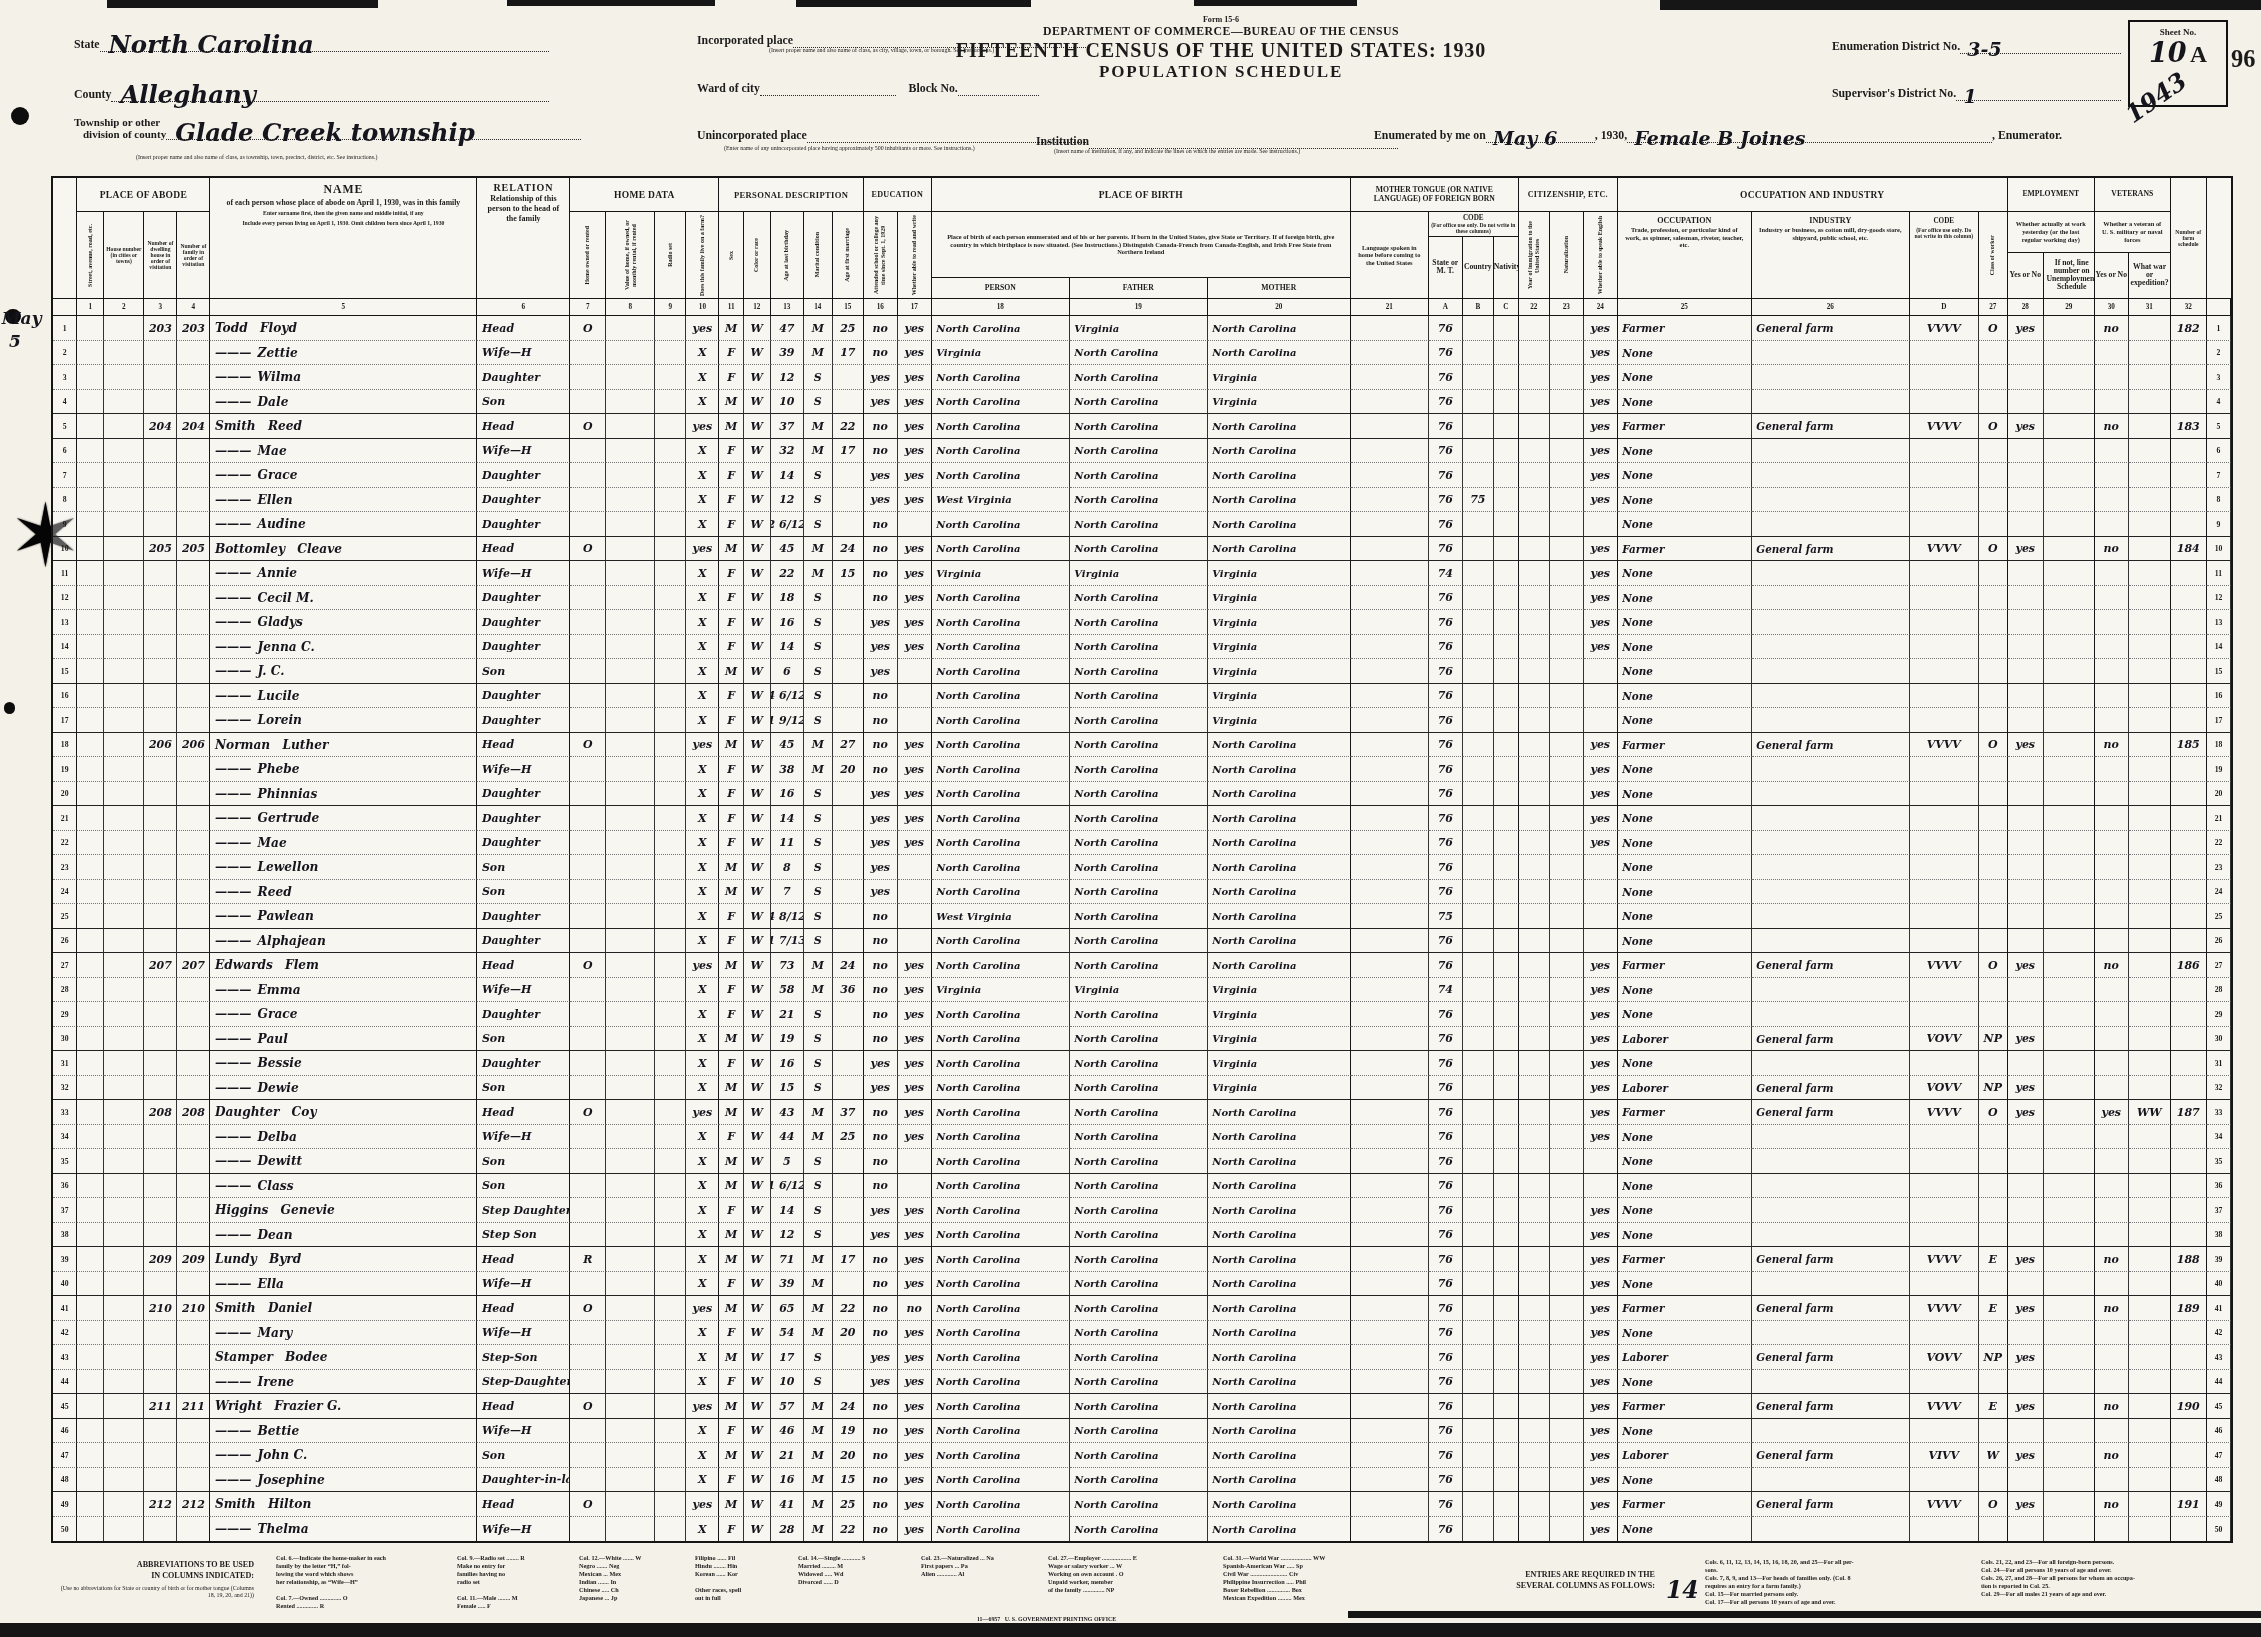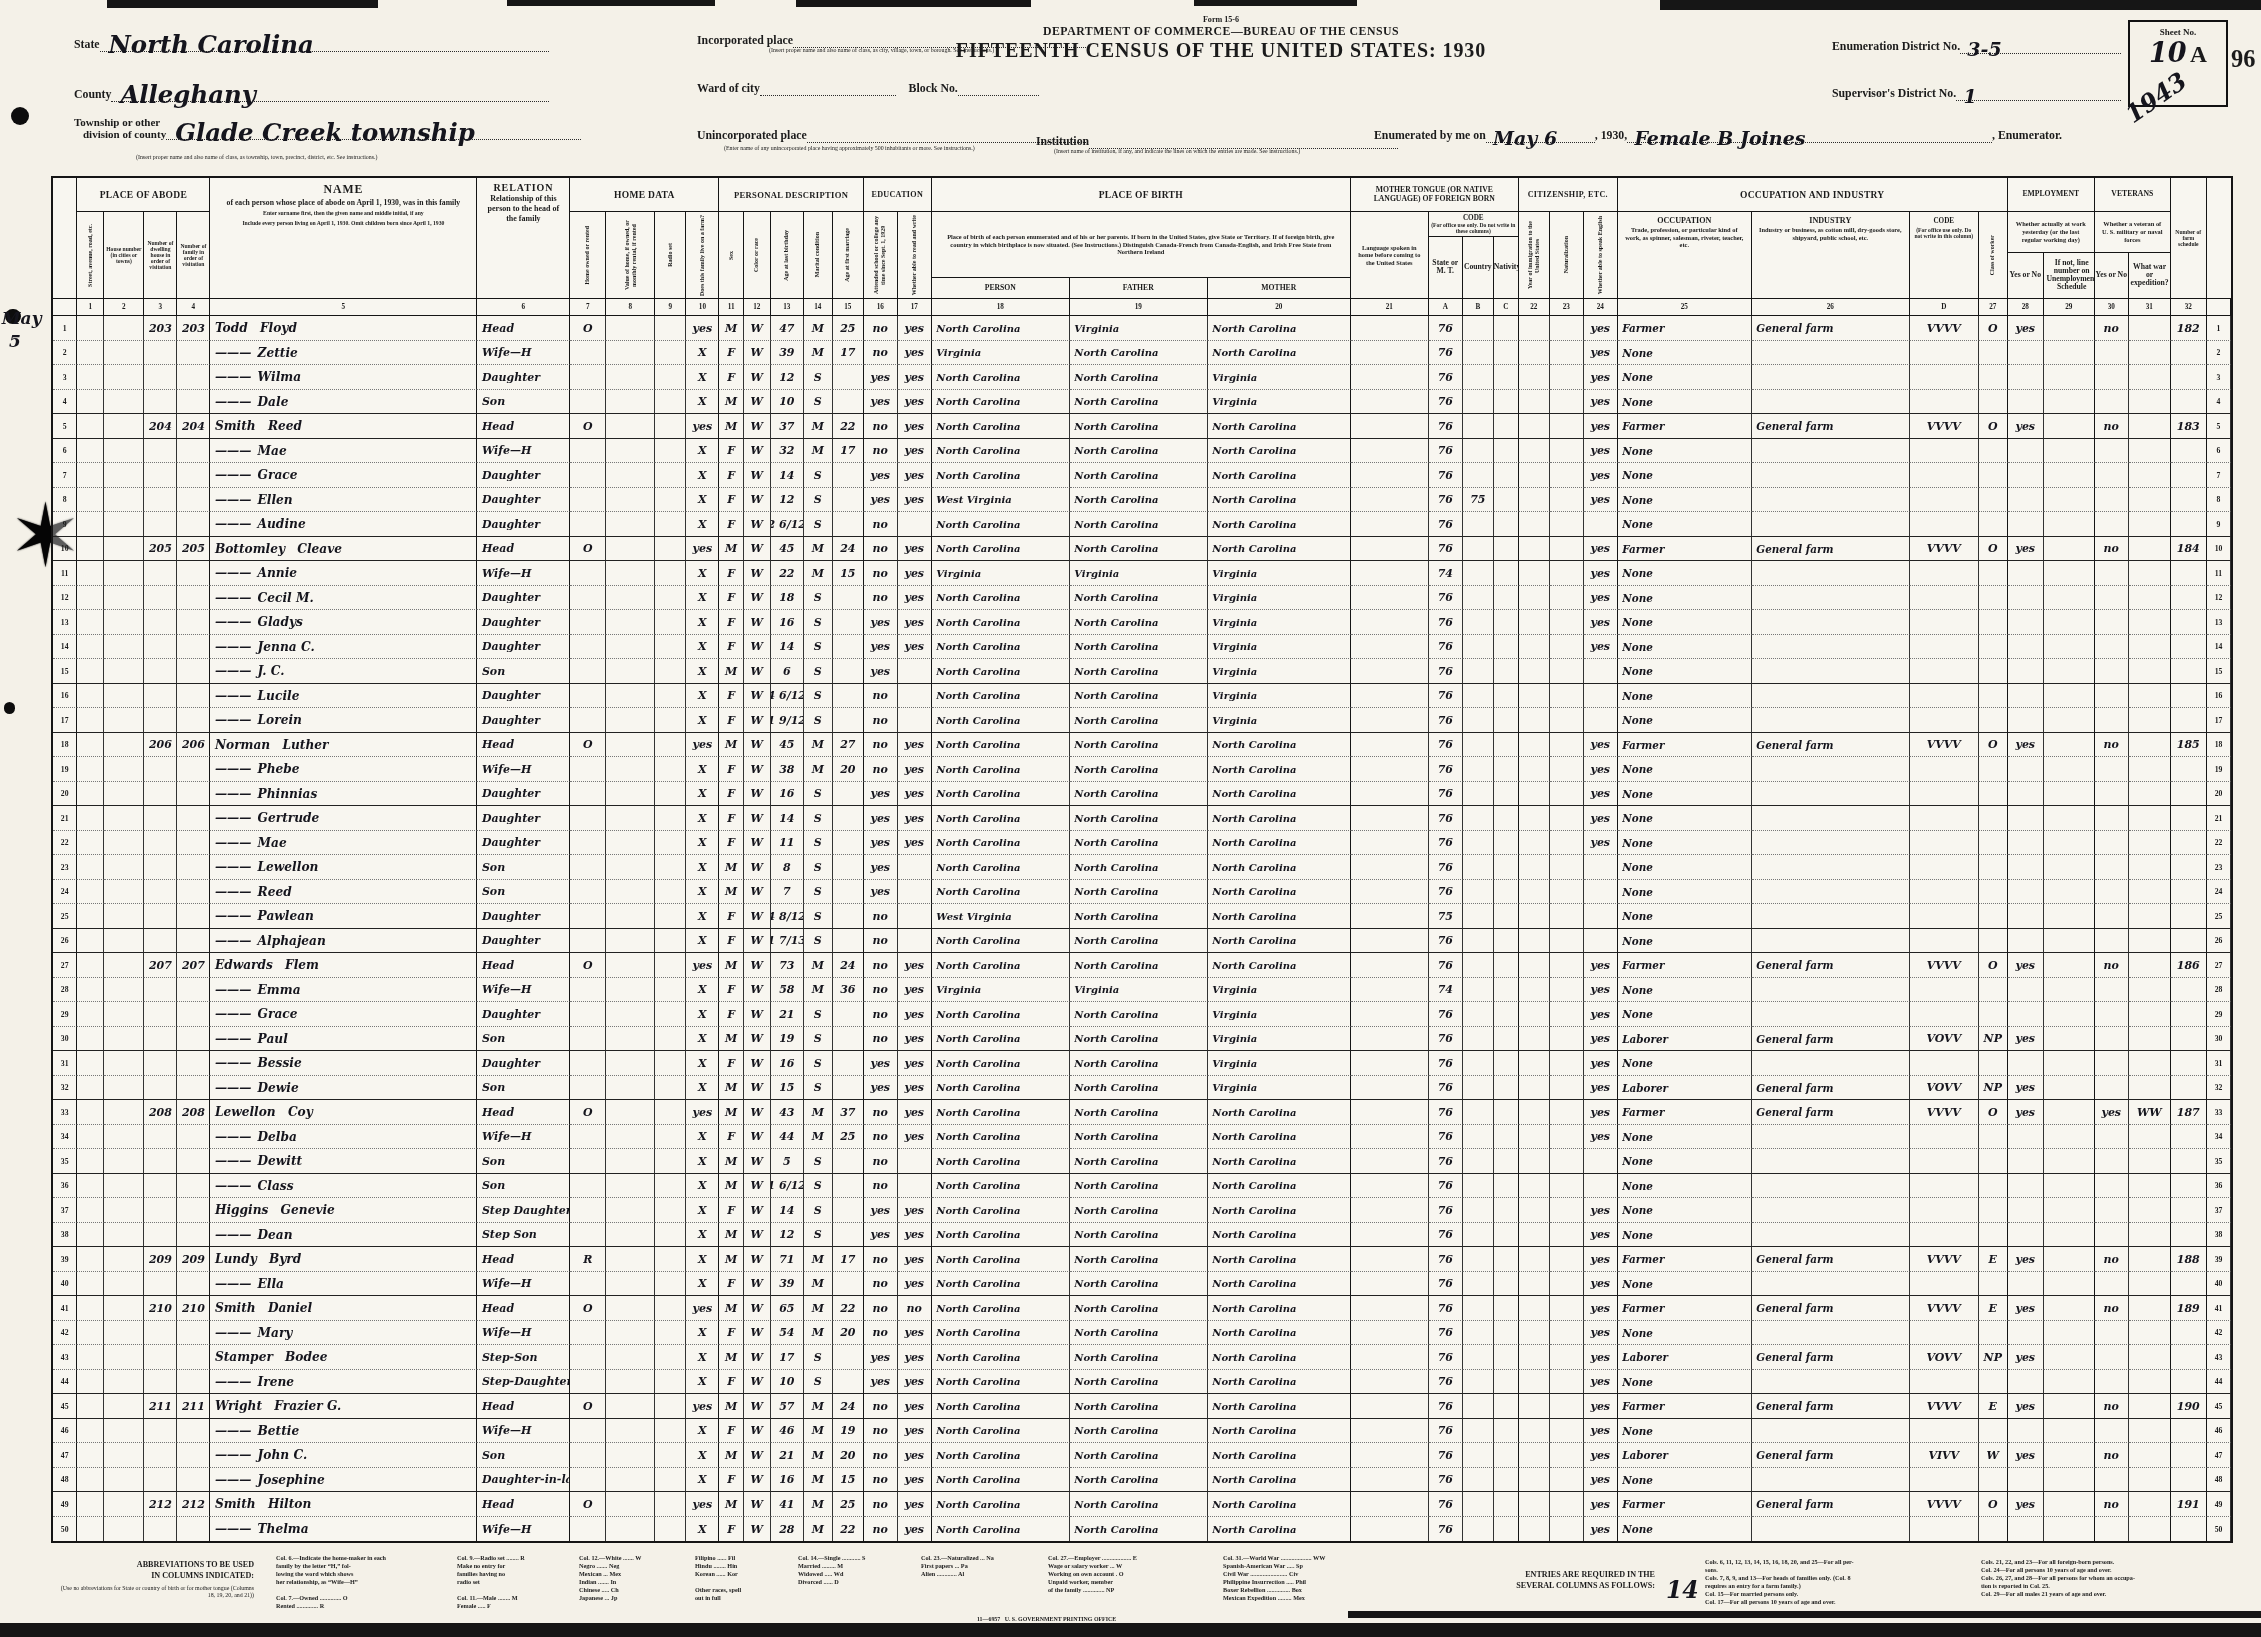--- a/index.html
+++ b/index.html
@@ -127,20 +127,21 @@
   <div class="hline" style="left:697px;top:128px;width:389px">
     <span class="lbl">Unincorporated place</span>
       <span class="uline"></span>
   </div>
   <div class="abs note" style="left:724px;top:145px;width:380px">(Enter name of any unincorporated place having approximately 500 inhabitants or more.   See instructions.)</div>
 
   <div class="abs ctr" style="left:850px;top:14.5px;width:742px">
     <div class="form-no">Form 15-6</div>
     <div class="dept">DEPARTMENT OF COMMERCE—BUREAU OF THE CENSUS</div>
     <div class="title1">FIFTEENTH CENSUS OF THE UNITED STATES: 1930</div>
+    <div class="title2">POPULATION SCHEDULE</div>
   </div>
 
   <div class="hline" style="left:1036px;top:134px;width:362px">
     <span class="lbl">Institution</span>
       <span class="uline"></span>
   </div>
   <div class="abs note" style="left:1054px;top:148px;width:362px">(Insert name of institution, if any, and indicate the lines on which the entries are made.   See instructions.)</div>
 
   <div class="hline" style="left:1374px;top:127px;width:688px">
     <span class="lbl">Enumerated by me on</span>
@@ -1627,21 +1628,21 @@
         <div class="tc hw"></div>
         <div class="tc hw"></div>
         <div class="tc ln">32</div>
       </div>
       <div class="trow">
         <div class="tc ln">33</div>
         <div class="tc hw"></div>
         <div class="tc hw"></div>
         <div class="tc hw">208</div>
         <div class="tc hw">208</div>
-        <div class="tc hw left namec">Lewellon Coy</div>
+        <div class="tc hw left namec">Daughter Coy</div>
         <div class="tc hw left">Head</div>
         <div class="tc hw">O</div>
         <div class="tc hw"></div>
         <div class="tc hw"></div>
         <div class="tc hw">yes</div>
         <div class="tc hw">M</div>
         <div class="tc hw">W</div>
         <div class="tc hw">43</div>
         <div class="tc hw">M</div>
         <div class="tc hw">37</div>

